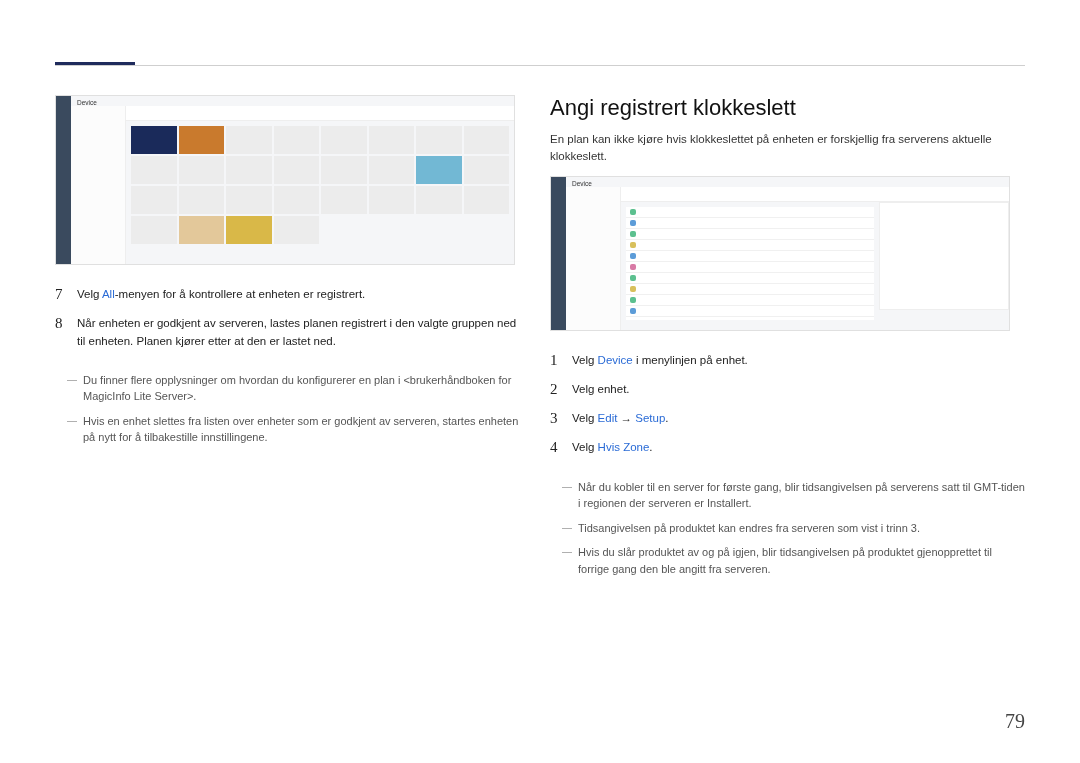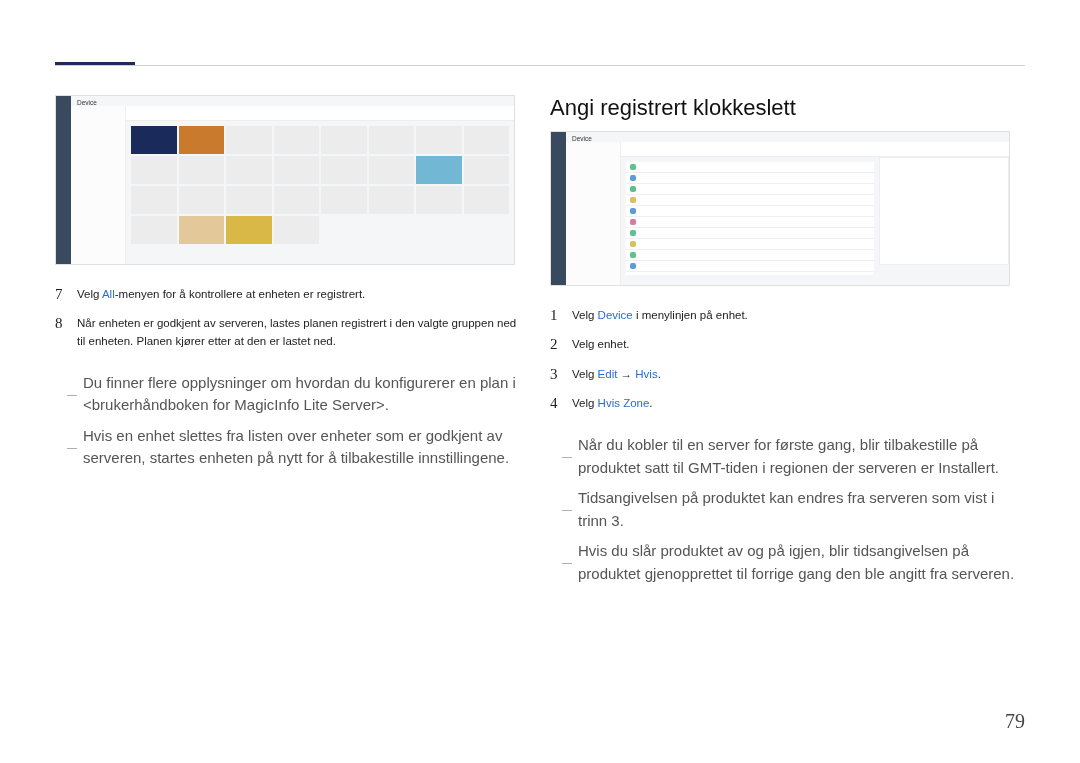--- a/index.html
+++ b/index.html
@@ -144,22 +144,22 @@
     font-size: 11.5px;
     line-height: 1.5;
     color: #222;
   }
   .link-word {
     color: #2a6bd6;
   }
   .dash-list { }
   .dash-item {
     display: flex;
-    align-items: center;
-    font-size: 15px;
+    align-items: flex-start;
+    font-size: 11px;
     line-height: 1.5;
     color: #555;
     padding: 4px 0 4px 12px;
   }
   .dash-item::before {
     content: "—";
     flex-shrink:0;
     color: #999;
     margin-right: 6px;
     font-size: 10px;
@@ -247,20 +247,21 @@
     <div class="dash-item">
         <span class="dtxt">Hvis en enhet slettes fra listen over enheter som er godkjent av serveren, startes enheten på nytt for å tilbakestille innstillingene.</span>
       </div>
   </div>
 
 </div>
 
 <div class="col-right">
 
   <h2 class="heading">Angi registrert klokkeslett</h2>
+  <p class="intro-text">En plan kan ikke kjøre hvis klokkeslettet på enheten er forskjellig fra serverens aktuelle klokkeslett.</p>
 
   <div class="screenshot right">
     <div class="shot-iconbar"></div>
     <div class="shot-body">
       <span class="shot-label">Device</span>
       <div class="shot-topstrip"></div>
       <div class="shot-sidebar-left"></div>
       <div class="shot-sidebar-right"></div>
       <div class="table-area">
         <div class="table-row">
@@ -304,34 +305,34 @@
         <span>Velg </span><span class="link-word">Device</span><span> i menylinjen på enhet.</span>
       </div>
     </div>
     <div class="num-item">
       <div class="num">2</div>
       <div class="txt">Velg enhet.</div>
     </div>
     <div class="num-item">
       <div class="num">3</div>
       <div class="txt">
-        <span>Velg </span><span class="link-word">Edit</span><span class="arrow"> → </span><span class="link-word">Hvis</span><span>.</span>
+        <span>Velg </span><span class="link-word">Edit</span><span class="arrow"> → </span><span class="link-word">Setup</span><span>.</span>
       </div>
     </div>
     <div class="num-item">
       <div class="num">4</div>
       <div class="txt">
         <span>Velg </span><span class="link-word">Hvis Zone</span><span>.</span>
       </div>
     </div>
   </div>
 
   <div class="dash-list">
     <div class="dash-item">
-        <span class="dtxt">Når du kobler til en server for første gang, blir tilbakestille på produktet satt til GMT-tiden i regionen der serveren er Installert.</span>
+        <span class="dtxt">Når du kobler til en server for første gang, blir tidsangivelsen på serverens satt til GMT-tiden i regionen der serveren er Installert.</span>
       </div>
     <div class="dash-item">
         <span class="dtxt">Tidsangivelsen på produktet kan endres fra serveren som vist i trinn 3.</span>
       </div>
     <div class="dash-item">
         <span class="dtxt">Hvis du slår produktet av og på igjen, blir tidsangivelsen på produktet gjenopprettet til forrige gang den ble angitt fra serveren.</span>
       </div>
   </div>
 
 </div>

